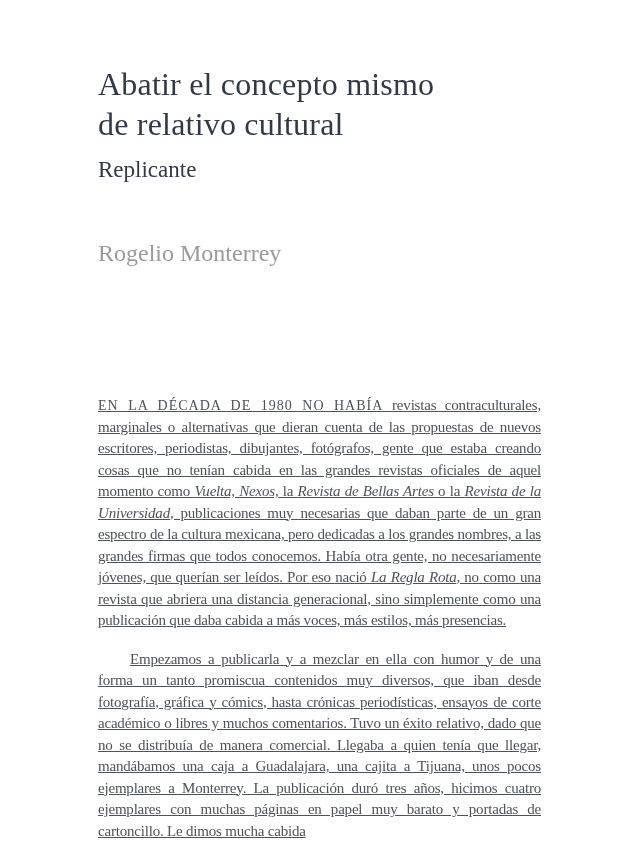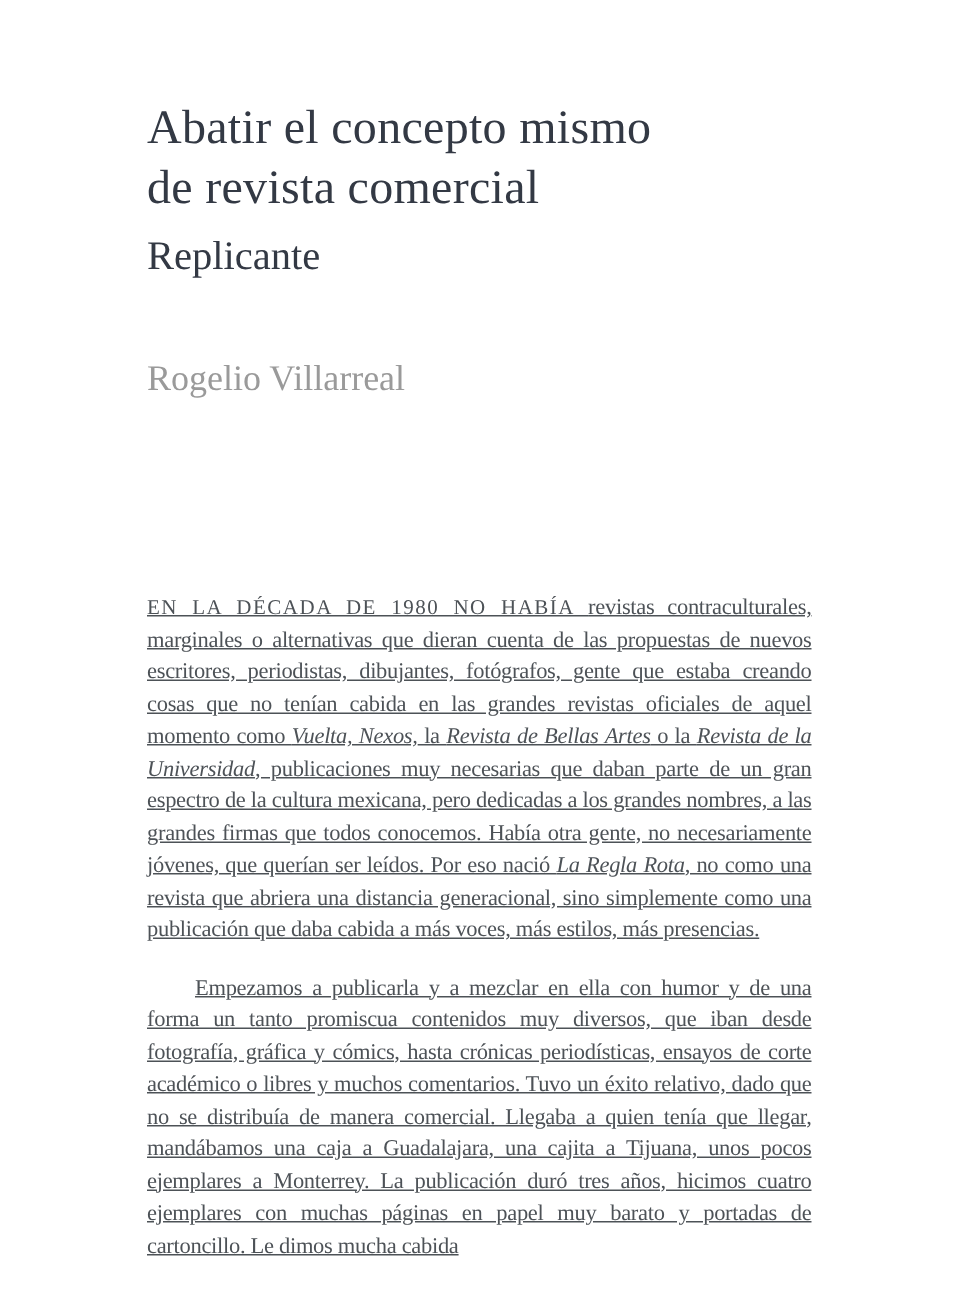--- a/index.html
+++ b/index.html
@@ -24,21 +24,21 @@
     margin: 0;
     padding-top: 64px;
     font-size: 32px;
     line-height: 40px;
     font-weight: 400;
     color: var(--title-color, #333944);
     letter-spacing: 0.2px;
   }
   .chapter-subtitle {
     margin: 11px 0 0 0;
-    font-size: 27px;
+    font-size: 23px;
     line-height: 30px;
     font-weight: 400;
     color: var(--title-color, #333944);
   }
   .author {
     margin-top: 53px;
     font-size: 24px;
     line-height: 30px;
     color: var(--author-color, #9a9a9a);
   }
@@ -63,20 +63,20 @@
   .seg-italic { font-style: italic; }
   .seg-smallcaps {
     font-size: 14px;
     letter-spacing: 1px;
   }
 </style>
 </head>
 <body>
 
 <div class="page">
-  <h1 class="chapter-title"><span>Abatir el concepto mismo</span><br><span>de revista comercial</span></h1>
+  <h1 class="chapter-title"><span>Abatir el concepto mismo</span><br><span>de relativo cultural</span></h1>
   <h2 class="chapter-subtitle">Replicante</h2>
-  <div class="author">Rogelio Villarreal</div>
+  <div class="author">Rogelio Monterrey</div>
   <div class="article" id="article-body">
       <p class=""><span class="seg-smallcaps">EN LA DÉCADA DE 1980 NO HABÍA </span><span class="seg-normal">revistas contraculturales, marginales o alternativas que dieran cuenta de las propuestas de nuevos escritores, periodistas, dibujantes, fotógrafos, gente que estaba creando cosas que no tenían cabida en las grandes revistas oficiales de aquel momento como </span><span class="seg-italic">Vuelta, Nexos,</span><span class="seg-normal"> la </span><span class="seg-italic">Revista de Bellas Artes</span><span class="seg-normal"> o la </span><span class="seg-italic">Revista de la Universidad</span><span class="seg-normal">, publicaciones muy necesarias que daban parte de un gran espectro de la cultura mexicana, pero dedicadas a los grandes nombres, a las grandes firmas que todos conocemos. Había otra gente, no necesariamente jóvenes, que querían ser leídos. Por eso nació </span><span class="seg-italic">La Regla Rota</span><span class="seg-normal">, no como una revista que abriera una distancia generacional, sino simplemente como una publicación que daba cabida a más voces, más estilos, más presencias.</span></p>
       <p class="indent"><span class="seg-normal">Empezamos a publicarla y a mezclar en ella con humor y de una forma un tanto promiscua contenidos muy diversos, que iban desde fotografía, gráfica y cómics, hasta crónicas periodísticas, ensayos de corte académico o libres y muchos comentarios. Tuvo un éxito relativo, dado que no se distribuía de manera comercial. Llegaba a quien tenía que llegar, mandábamos una caja a Guadalajara, una cajita a Tijuana, unos pocos ejemplares a Monterrey. La publicación duró tres años, hicimos cuatro ejemplares con muchas páginas en papel muy barato y portadas de cartoncillo. Le dimos mucha cabida</span></p>
     </div>
 </div>
 
 </body></html>

